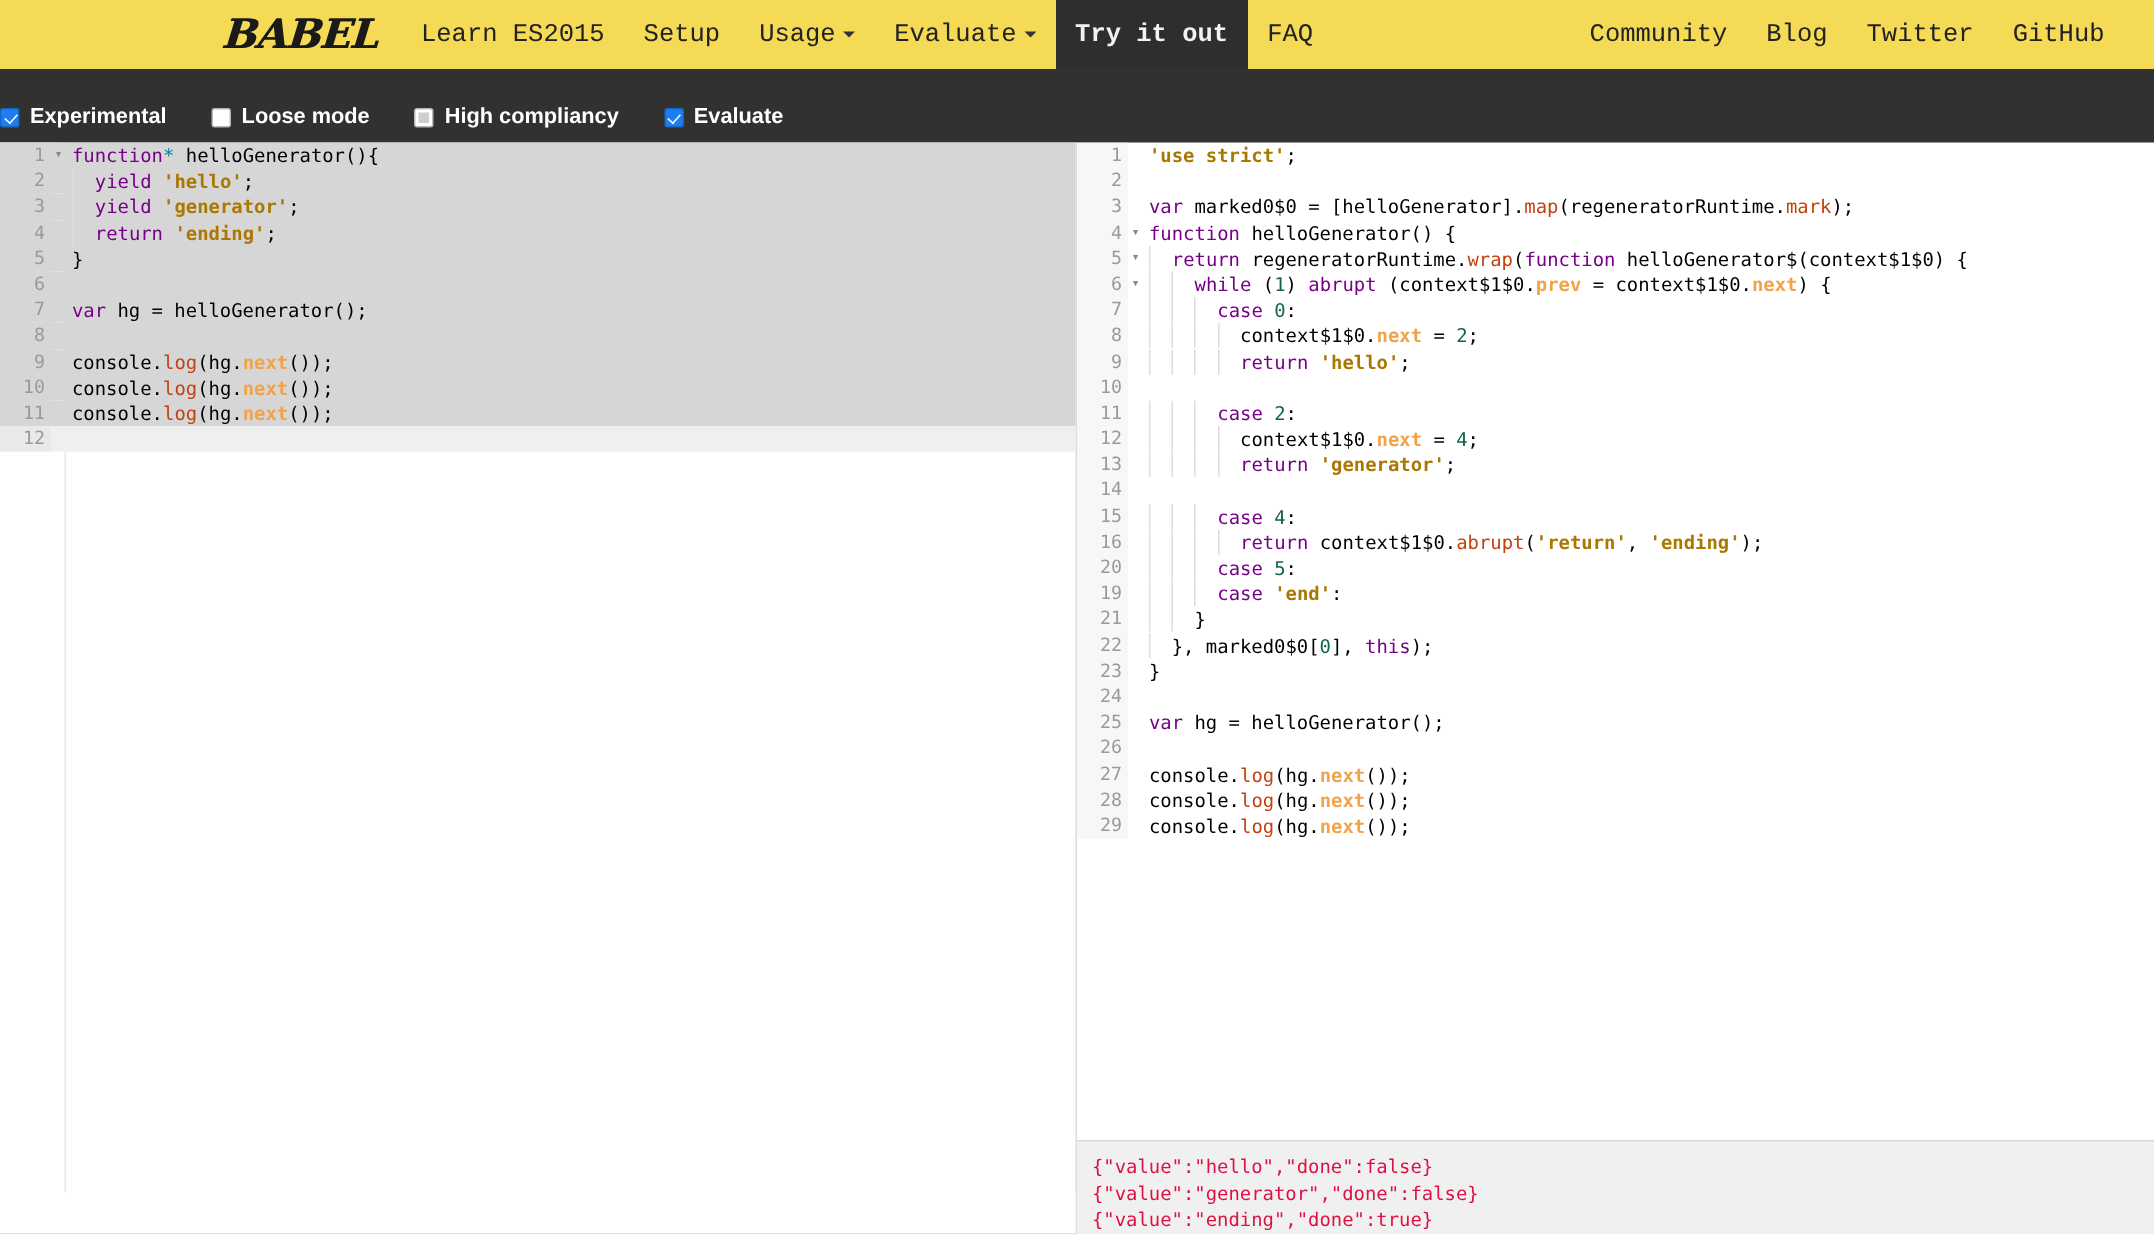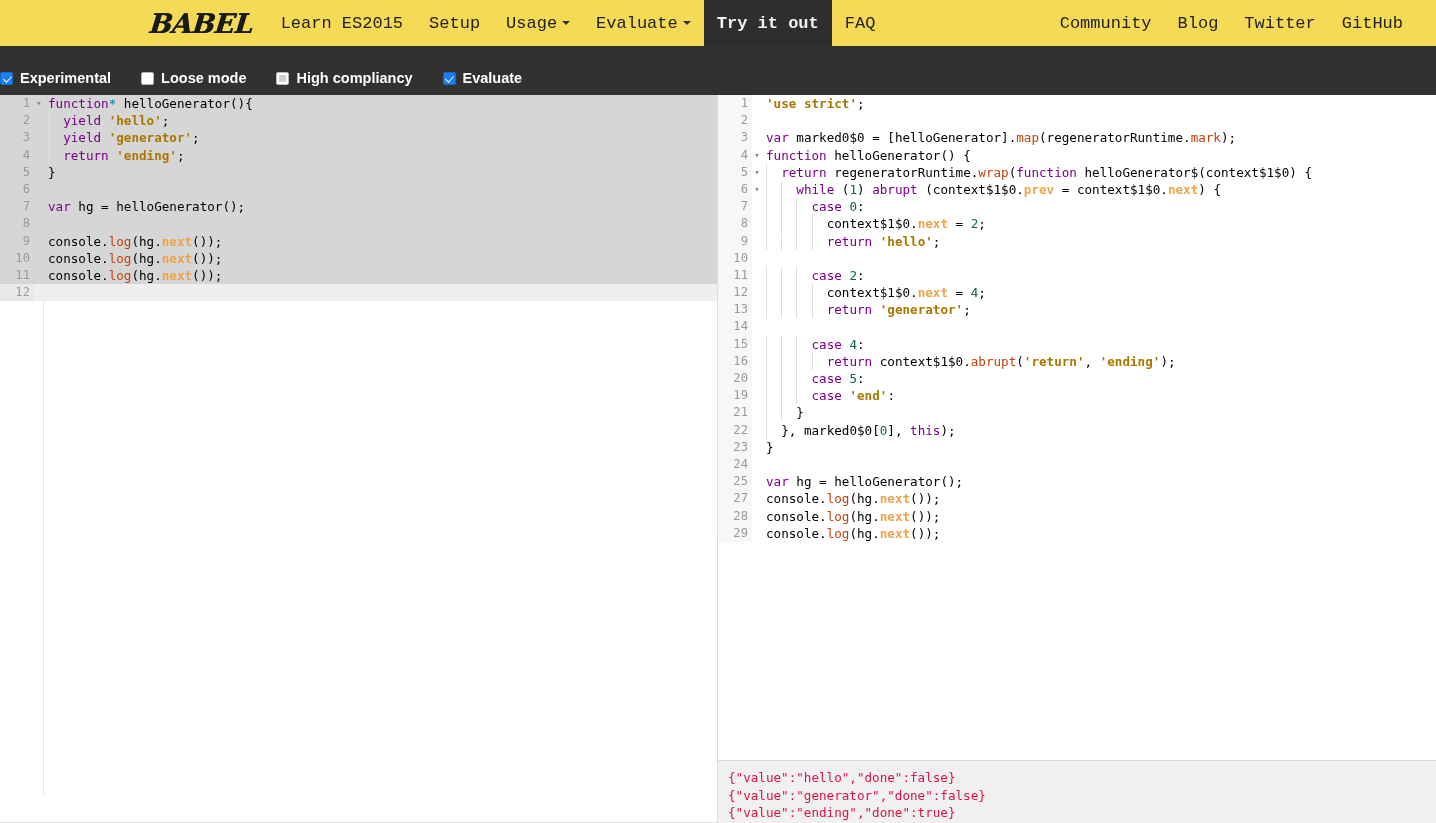--- a/index.html
+++ b/index.html
@@ -346,20 +346,21 @@
         <div class="cm-line"><span class="gutter">14</span><span class="fold"></span><span class="code">&nbsp;</span></div>
         <div class="cm-line"><span class="gutter">15</span><span class="fold"></span><span class="code"><span class="guide"></span>&nbsp;&nbsp;<span class="guide"></span>&nbsp;&nbsp;<span class="guide"></span>&nbsp;&nbsp;<span class="kw">case</span> <span class="num">4</span>:</span></div>
         <div class="cm-line"><span class="gutter">16</span><span class="fold"></span><span class="code"><span class="guide"></span>&nbsp;&nbsp;<span class="guide"></span>&nbsp;&nbsp;<span class="guide"></span>&nbsp;&nbsp;<span class="guide"></span>&nbsp;&nbsp;<span class="kw">return</span> context$1$0.<span class="meth">abrupt</span>(<span class="str">'return'</span>, <span class="str">'ending'</span>);</span></div>
         <div class="cm-line"><span class="gutter">20</span><span class="fold"></span><span class="code"><span class="guide"></span>&nbsp;&nbsp;<span class="guide"></span>&nbsp;&nbsp;<span class="guide"></span>&nbsp;&nbsp;<span class="kw">case</span> <span class="num">5</span>:</span></div>
         <div class="cm-line"><span class="gutter">19</span><span class="fold"></span><span class="code"><span class="guide"></span>&nbsp;&nbsp;<span class="guide"></span>&nbsp;&nbsp;<span class="guide"></span>&nbsp;&nbsp;<span class="kw">case</span> <span class="str">'end'</span>:</span></div>
         <div class="cm-line"><span class="gutter">21</span><span class="fold"></span><span class="code"><span class="guide"></span>&nbsp;&nbsp;<span class="guide"></span>&nbsp;&nbsp;}</span></div>
         <div class="cm-line"><span class="gutter">22</span><span class="fold"></span><span class="code"><span class="guide"></span>&nbsp;&nbsp;}, marked0$0[<span class="num">0</span>], <span class="kw">this</span>);</span></div>
         <div class="cm-line"><span class="gutter">23</span><span class="fold"></span><span class="code">}</span></div>
         <div class="cm-line"><span class="gutter">24</span><span class="fold"></span><span class="code">&nbsp;</span></div>
         <div class="cm-line"><span class="gutter">25</span><span class="fold"></span><span class="code"><span class="kw">var</span> hg = helloGenerator();</span></div>
+        <div class="cm-line"><span class="gutter">26</span><span class="fold"></span><span class="code">&nbsp;</span></div>
         <div class="cm-line"><span class="gutter">27</span><span class="fold"></span><span class="code">console.<span class="meth">log</span>(hg.<span class="prop">next</span>());</span></div>
         <div class="cm-line"><span class="gutter">28</span><span class="fold"></span><span class="code">console.<span class="meth">log</span>(hg.<span class="prop">next</span>());</span></div>
         <div class="cm-line"><span class="gutter">29</span><span class="fold"></span><span class="code">console.<span class="meth">log</span>(hg.<span class="prop">next</span>());</span></div>
       </div>
     <div class="console" id="console-out" style="color: rgb(221, 17, 68);">
         <div class="console-line">{"value":"hello","done":false}</div>
         <div class="console-line">{"value":"generator","done":false}</div>
         <div class="console-line">{"value":"ending","done":true}</div>
       </div>
   </div>

